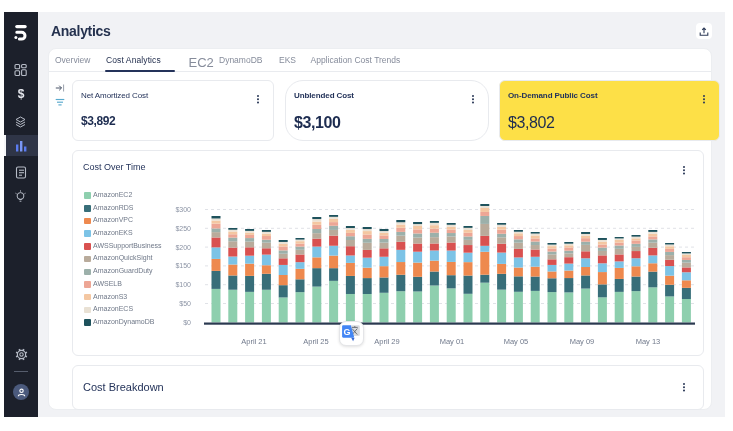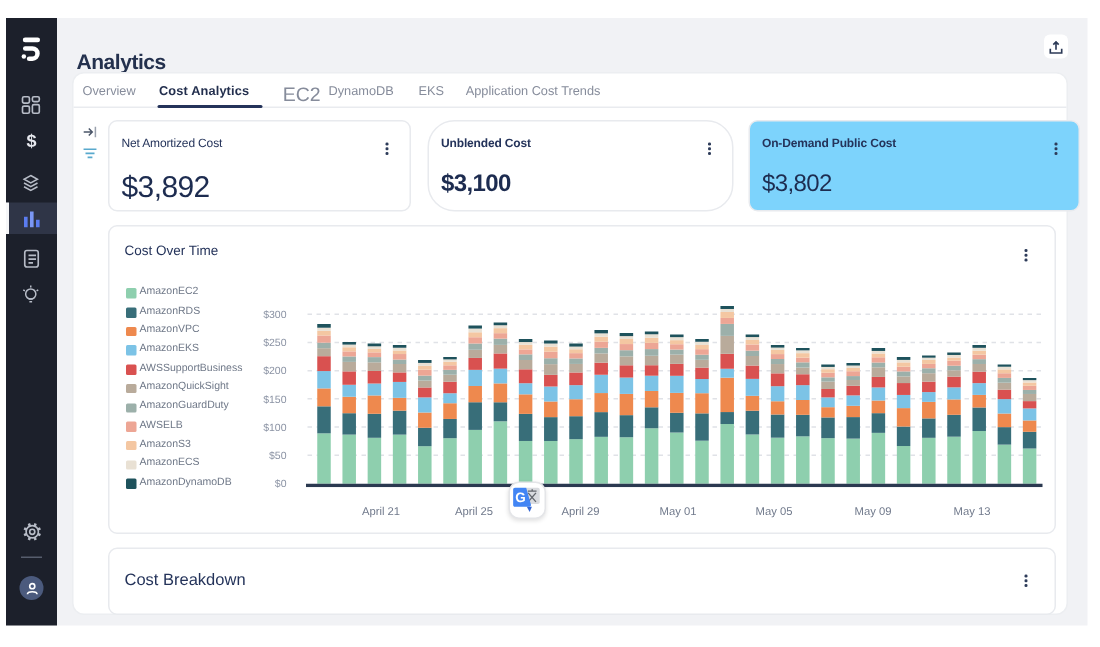--- a/index.html
+++ b/index.html
@@ -66,32 +66,32 @@
     </svg>
     <div class="abs" style="left:10px;top:359px;width:14px;height:1.4px;background:#565d6d"></div>
 
     <div class="abs" style="left:9px;top:372px;width:16px;height:16px;border-radius:50%;background:#4b5a7d"></div>
     <svg class="abs" style="left:12.5px;top:375.5px" width="9" height="9" stroke="#fff" fill="none" stroke-width="1.1">
       <circle cx="4.5" cy="2.8" r="1.7"></circle>
       <path d="M1.3 8.2 C1.3 5.9 7.7 5.9 7.7 8.2"></path>
     </svg>
   </div>
 
-  <div class="abs" style="left:47px;top:21px;font-size:14px;font-weight:bold;color:#24314e;letter-spacing:-0.3px">Analytics</div>
+  <div class="abs" style="left:47px;top:11px;font-size:14px;font-weight:bold;color:#24314e;letter-spacing:-0.3px">Analytics</div>
 
   <div class="abs" style="left:692px;top:11px;width:16px;height:16px;background:#fff;border-radius:4px"></div>
   <svg class="abs" style="left:695px;top:15px" width="10" height="10" stroke="#2c3a57" fill="none" stroke-width="1.1">
     <path d="M1.2 5.5 V8.3 H8.8 V5.5"></path>
     <path d="M5 6.2 V1.2 M3.2 2.8 L5 1 L6.8 2.8"></path>
   </svg>
 
   <div class="abs" style="left:44px;top:36px;width:664px;height:362px;background:#fff;border-radius:8px;border:1px solid #eceef1"></div>
 
   <div class="abs" style="left:51px;top:43px;font-size:8.5px;color:#868c9b">Overview</div>
-  <div class="abs" style="left:102px;top:43px;font-size:8.5px;font-weight:bold;color:#232f4e;letter-spacing:0.1px">Cost Analytics</div>
+  <div class="abs" style="left:102px;top:43px;font-size:8.5px;font-weight:normal;color:#232f4e;letter-spacing:0.1px">Cost Analytics</div>
   <div class="abs" style="left:184.5px;top:43px;font-size:13px;color:#868c9b">EC2</div>
   <div class="abs" style="left:215px;top:43px;font-size:8.5px;color:#868c9b">DynamoDB</div>
   <div class="abs" style="left:275px;top:43px;font-size:8.5px;color:#868c9b">EKS</div>
   <div class="abs" style="left:306.5px;top:43px;font-size:8.5px;color:#868c9b">Application Cost Trends</div>
   <div class="abs" style="left:45px;top:59px;width:662px;height:1px;background:#e9ebef"></div>
   <div class="abs" style="left:101px;top:57.5px;width:70px;height:2.5px;background:#24335a;border-radius:2px"></div>
 
   <svg class="abs" style="left:51px;top:71px" width="10" height="10" stroke="#4a5568" fill="none" stroke-width="1">
     <path d="M0.8 5 L6.5 5 M4.2 2.7 L6.5 5 L4.2 7.3"></path>
     <line x1="8.6" y1="1.5" x2="8.6" y2="8.5" stroke="#9aa1ad"></line>
@@ -130,28 +130,28 @@
 <div style="position:absolute;left:93px;top:279.8px;font-size:7px;color:#6f7888;white-space:nowrap">AWSELB</div>
 <div style="position:absolute;left:84px;top:293.9px;width:6.5px;height:6.5px;background:#f4c7a2;border-radius:1px"></div>
 <div style="position:absolute;left:93px;top:292.5px;font-size:7px;color:#6f7888;white-space:nowrap">AmazonS3</div>
 <div style="position:absolute;left:84px;top:306.6px;width:6.5px;height:6.5px;background:#e9e1d4;border-radius:1px"></div>
 <div style="position:absolute;left:93px;top:305.2px;font-size:7px;color:#6f7888;white-space:nowrap">AmazonECS</div>
 <div style="position:absolute;left:84px;top:319.3px;width:6.5px;height:6.5px;background:#1e525c;border-radius:1px"></div>
 <div style="position:absolute;left:93px;top:317.9px;font-size:7px;color:#6f7888;white-space:nowrap">AmazonDynamoDB</div>
 <div style="position:absolute;left:72px;top:80px;width:202px;height:61px;background:#fff;border:1px solid #e8eaee;border-radius:6px;box-sizing:border-box">
   <div style="position:absolute;left:8px;top:10px;font-size:8px;font-weight:normal;color:#24335a;letter-spacing:-0.1px">Net Amortized Cost</div>
   <div style="position:absolute;right:14px;top:94px;margin-top:-80px;width:1.8px;height:1.8px;border-radius:50%;background:#2e3c5a;box-shadow:0 3.2px 0 #2e3c5a,0 6.4px 0 #2e3c5a"></div>
-  <div style="position:absolute;left:8px;top:33px;font-size:20px;font-weight:normal;color:#1d2c50;letter-spacing:-0.4px">$3,892</div>
+  <div style="position:absolute;left:8px;top:33px;font-size:12px;font-weight:bold;color:#1d2c50;letter-spacing:-0.4px">$3,892</div>
 </div>
 <div style="position:absolute;left:285px;top:80px;width:204px;height:61px;background:#fff;border:1px solid #e8eaee;border-radius:18px;box-sizing:border-box">
   <div style="position:absolute;left:8px;top:10px;font-size:8px;font-weight:bold;color:#24335a;letter-spacing:-0.1px">Unblended Cost</div>
   <div style="position:absolute;right:14px;top:94px;margin-top:-80px;width:1.8px;height:1.8px;border-radius:50%;background:#2e3c5a;box-shadow:0 3.2px 0 #2e3c5a,0 6.4px 0 #2e3c5a"></div>
   <div style="position:absolute;left:8px;top:33px;font-size:16px;font-weight:bold;color:#1d2c50;letter-spacing:-0.4px">$3,100</div>
 </div>
-<div style="position:absolute;left:499px;top:80px;width:221px;height:61px;background:#7dd3fc;border:1px solid #e8eaee;border-radius:6px;box-sizing:border-box">
+<div style="position:absolute;left:499px;top:80px;width:221px;height:61px;background:#fde047;border:1px solid #e8eaee;border-radius:6px;box-sizing:border-box">
   <div style="position:absolute;left:8px;top:10px;font-size:8px;font-weight:bold;color:#24335a;letter-spacing:-0.1px">On-Demand Public Cost</div>
   <div style="position:absolute;right:14px;top:94px;margin-top:-80px;width:1.8px;height:1.8px;border-radius:50%;background:#2e3c5a;box-shadow:0 3.2px 0 #2e3c5a,0 6.4px 0 #2e3c5a"></div>
   <div style="position:absolute;left:8px;top:33px;font-size:16px;font-weight:normal;color:#1d2c50;letter-spacing:-0.4px">$3,802</div>
 </div>
 <svg width="545" height="155" style="position:absolute;left:165px;top:200px">
 <line x1="40" y1="9.5" x2="530" y2="9.5" stroke="#e0e2e7" stroke-width="1" stroke-dasharray="3 3"></line>
 <text x="26" y="12.0" font-family="Liberation Sans, sans-serif" font-size="7" fill="#8b93a4" text-anchor="end">$300</text>
 <line x1="40" y1="28.3" x2="530" y2="28.3" stroke="#e0e2e7" stroke-width="1" stroke-dasharray="3 3"></line>
 <text x="26" y="30.8" font-family="Liberation Sans, sans-serif" font-size="7" fill="#8b93a4" text-anchor="end">$250</text>
 <line x1="40" y1="47.1" x2="530" y2="47.1" stroke="#e0e2e7" stroke-width="1" stroke-dasharray="3 3"></line>

